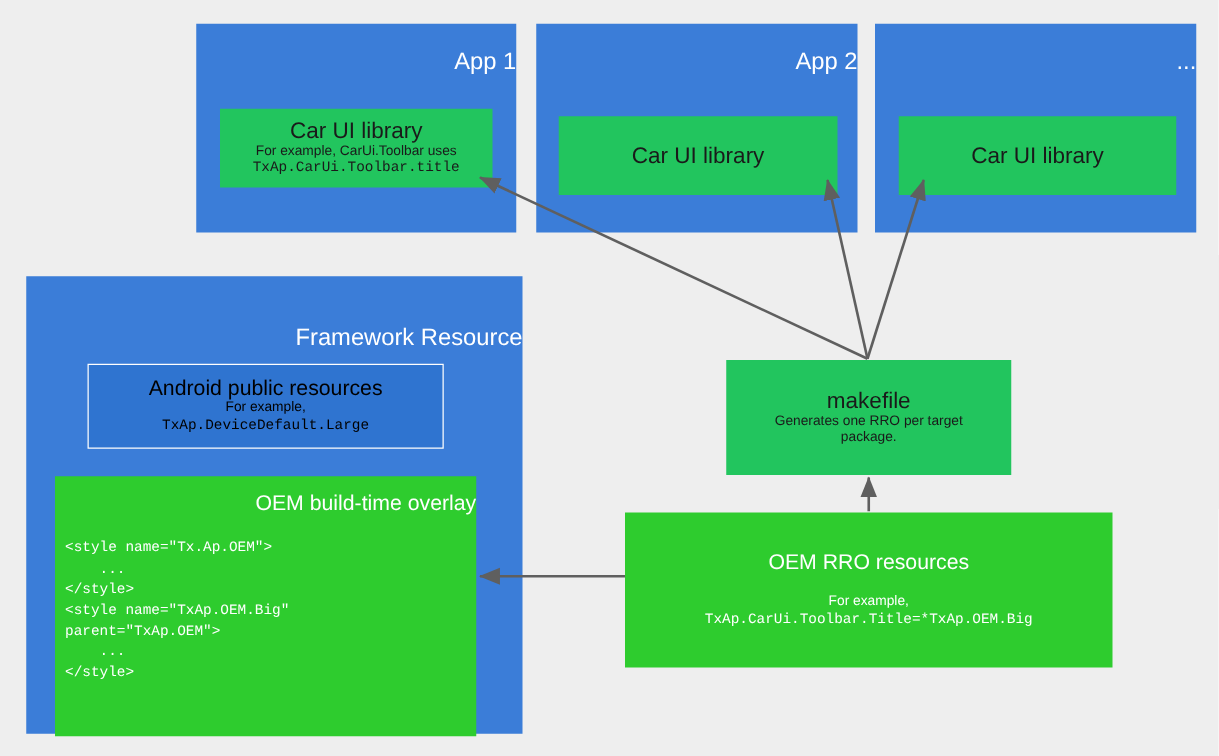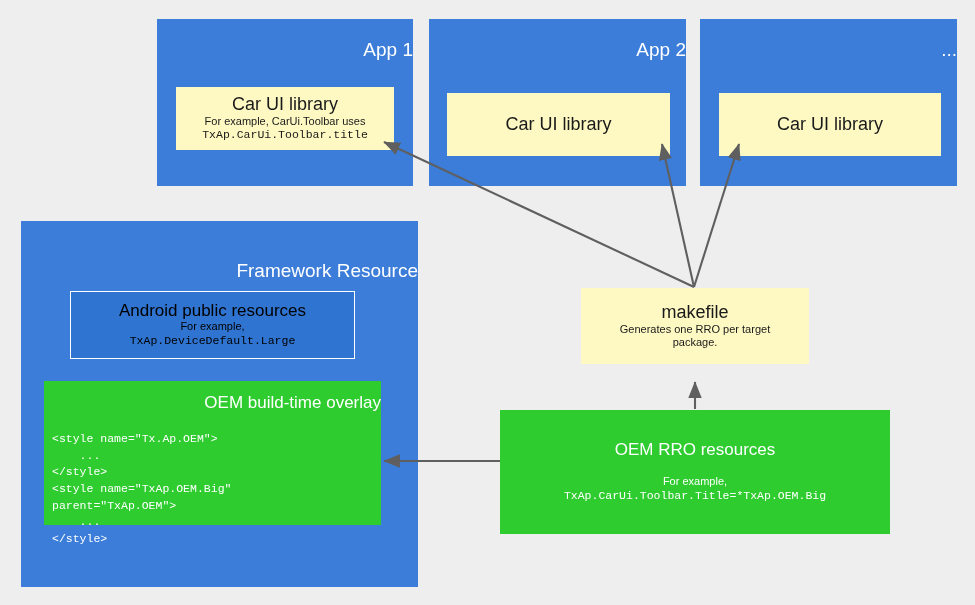--- a/index.html
+++ b/index.html
@@ -23,21 +23,21 @@
   
   .box {
     position: absolute;
     box-sizing: border-box;
   }
   .blue {
     background: #3b7dd8;
     color: #ffffff;
   }
   .yellow {
-    background: #fef9c3;
+    background: #22c55e;
     color: #1a1a1a;
   }
   .green {
     background: #2ecc2e;
     color: #ffffff;
   }
   .outlined {
     border: 1.5px solid #ffffff;
     background: #2f74d0;
   }
@@ -136,32 +136,32 @@
   <div class="box blue" style="left:21px; top:221px; width:397px; height:366px;">
     <div class="app-title hdr-lg" style="top:39px;">Framework Resource</div>
   </div>
 
   <div class="box outlined stack" style="left:70px; top:291px; width:285px; height:68px; padding:4px 6px;">
     <div class="hdr-sm">Android public resources</div>
     <div class="sub">For example,</div>
     <div class="mono">TxAp.DeviceDefault.Large</div>
   </div>
 
-  <div class="box green" style="left:44px; top:381px; width:337px; height:144px;padding-left:32px;">
+  <div class="box green" style="left:44px; top:381px; width:337px; height:208px;padding-left:32px;">
     <div class="app-title hdr-sm" style="top:12px;">OEM build-time overlay</div>
     <div class="mono-block" style="position:absolute; left:8px; top:50px;">&lt;style name="Tx.Ap.OEM"&gt;
     ...
 &lt;/style&gt;
 &lt;style name="TxAp.OEM.Big"
 parent="TxAp.OEM"&gt;
     ...
 &lt;/style&gt;</div>
   </div>
 
-  <div class="box yellow stack" style="left:581px; top:288px; width:228px; height:76px; padding:6px 16px;">
+  <div class="box yellow stack" style="left:581px; top:288px; width:228px; height:92px; padding:6px 16px;">
     <div class="hdr-md">makefile</div>
     <div class="sub">Generates one RRO per target package.</div>
   </div>
 
   <div class="box green stack" style="left:500px; top:410px; width:390px; height:124px; padding:6px 8px;">
     <div class="hdr-sm" style="margin-bottom:16px;">OEM RRO resources</div>
     <div class="sub">For example,</div>
     <div class="mono">TxAp.CarUi.Toolbar.Title=*TxAp.OEM.Big</div>
   </div>
 

